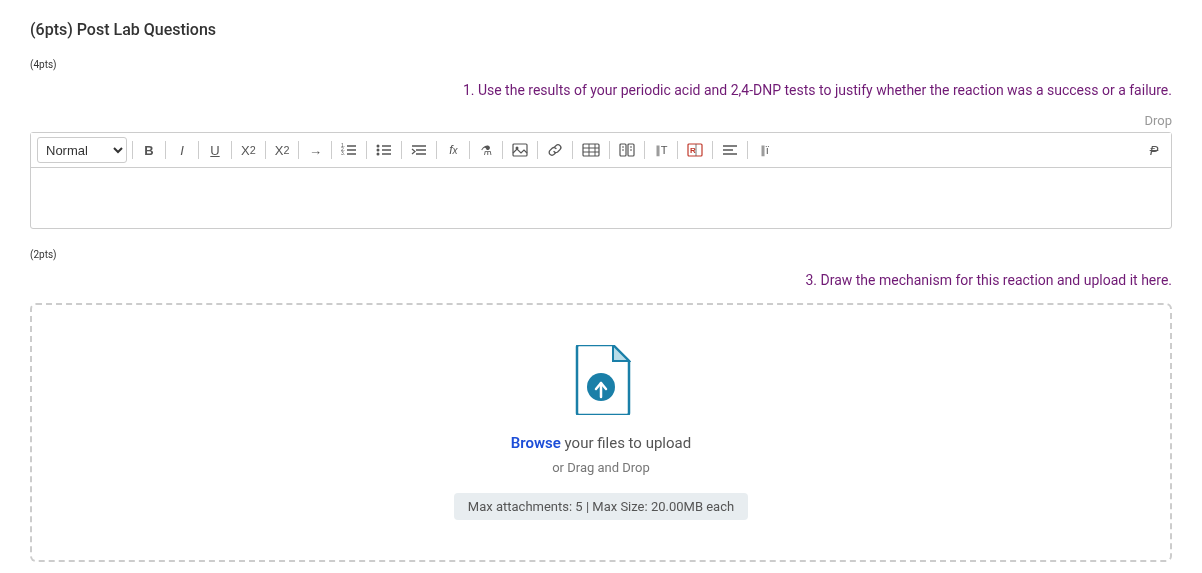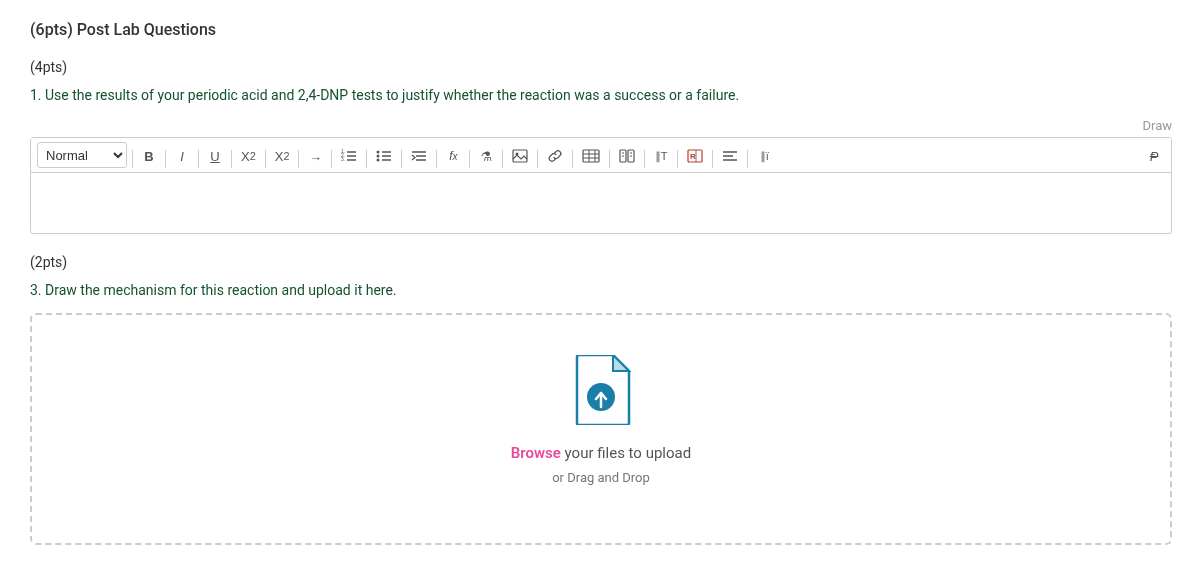--- a/index.html
+++ b/index.html
@@ -13,48 +13,49 @@
     }
 
     .page-title {
       font-size: 16px;
       font-weight: 500;
       color: #333;
       margin-bottom: 20px;
     }
 
     .section-pts {
-      font-size: 14px;
+      font-size: 10px;
       color: #333;
       margin-bottom: 10px;
     }
 
     .question-text {
       font-size: 14px;
-      color: #14532d;
+      color: #701a75;
       margin-bottom: 12px;
       line-height: 1.5;
+      text-align: right;
     }
 
     .saved-label {
       text-align: right;
       font-size: 13px;
       color: #999;
       margin-bottom: 4px;
     }
 
     .editor-container {
       border: 1px solid #ccc;
       border-radius: 3px;
       margin-bottom: 20px;
     }
 
     .editor-toolbar {
       display: flex;
-      align-items: flex-end;
+      align-items: center;
       padding: 4px 6px;
       border-bottom: 1px solid #ccc;
       gap: 2px;
       flex-wrap: wrap;
       background: #fff;
     }
 
     .toolbar-select {
       border: 1px solid #ccc;
       border-radius: 3px;
@@ -117,21 +118,21 @@
       margin-bottom: 16px;
     }
 
     .upload-text {
       font-size: 15px;
       color: #555;
       margin-bottom: 8px;
     }
 
     .upload-browse {
-      color: #ec4899;
+      color: #1d4ed8;
       font-weight: 600;
       cursor: pointer;
     }
 
     .upload-drag {
       font-size: 13px;
       color: #777;
       margin-bottom: 18px;
     }
 
@@ -145,21 +146,21 @@
     }
   </style>
 </head>
 <body>
 
 <h1 class="page-title">(6pts) Post Lab Questions</h1>
 
 <p class="section-pts">(4pts)</p>
 <p class="question-text">1. Use the results of your periodic acid and 2,4-DNP tests to justify whether the reaction was a success or a failure.</p>
 
-<div class="saved-label">Draw</div>
+<div class="saved-label">Drop</div>
 
 <div class="editor-container">
   <div class="editor-toolbar">
     <select class="toolbar-select">
       <option>Normal</option>
       <option>Heading 1</option>
       <option>Heading 2</option>
       <option>Heading 3</option>
     </select>
 
@@ -298,13 +299,14 @@
       <circle cx="30" cy="42" r="14" fill="#1a7fa8"></circle>
       <polyline points="25,44 30,38 35,44" stroke="#fff" stroke-width="2.5" fill="none" stroke-linecap="round" stroke-linejoin="round"></polyline>
       <line x1="30" y1="38" x2="30" y2="52" stroke="#fff" stroke-width="2.5" stroke-linecap="round"></line>
     </svg>
   </div>
 
   <div class="upload-text">
     <span class="upload-browse">Browse</span><span> your files to upload</span>
   </div>
   <div class="upload-drag">or Drag and Drop</div>
+  <div class="upload-info">Max attachments: 5 | Max Size: 20.00MB each</div>
 </div>
 
 </body></html>

